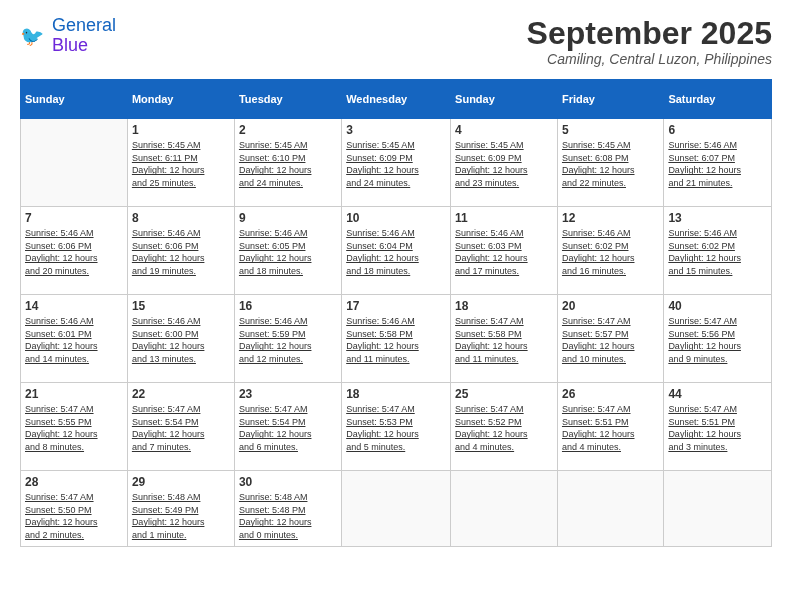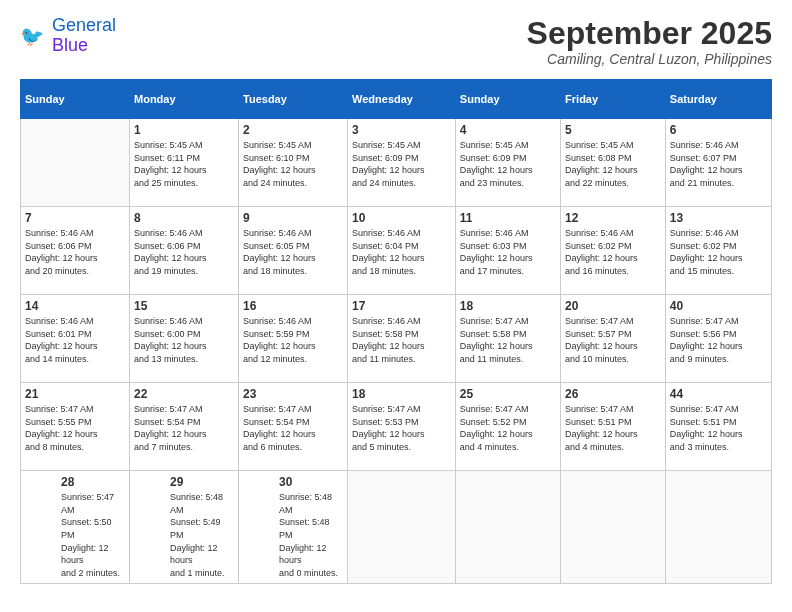--- a/index.html
+++ b/index.html
@@ -71,32 +71,32 @@
     }
     .calendar-table tbody tr td {
       border: 1px solid #ccc;
       vertical-align: top;
       padding: 4px 4px;
       width: 113px;
       height: 88px;
     }
     .calendar-table tbody tr:last-child td {
       height: 72px;
-      padding-left: 40px;
     }
     .day-number {
       font-size: 12px;
       font-weight: bold;
       color: #333;
       margin-bottom: 2px;
     }
     .day-info {
       font-size: 9px;
       color: #333;
       line-height: 1.4;
+      text-decoration: underline;
     }
     .empty-cell {
       background: #f9f9f9;
     }
   </style>
 </head>
 <body>
 
 <div class="page">
   <div class="header">

